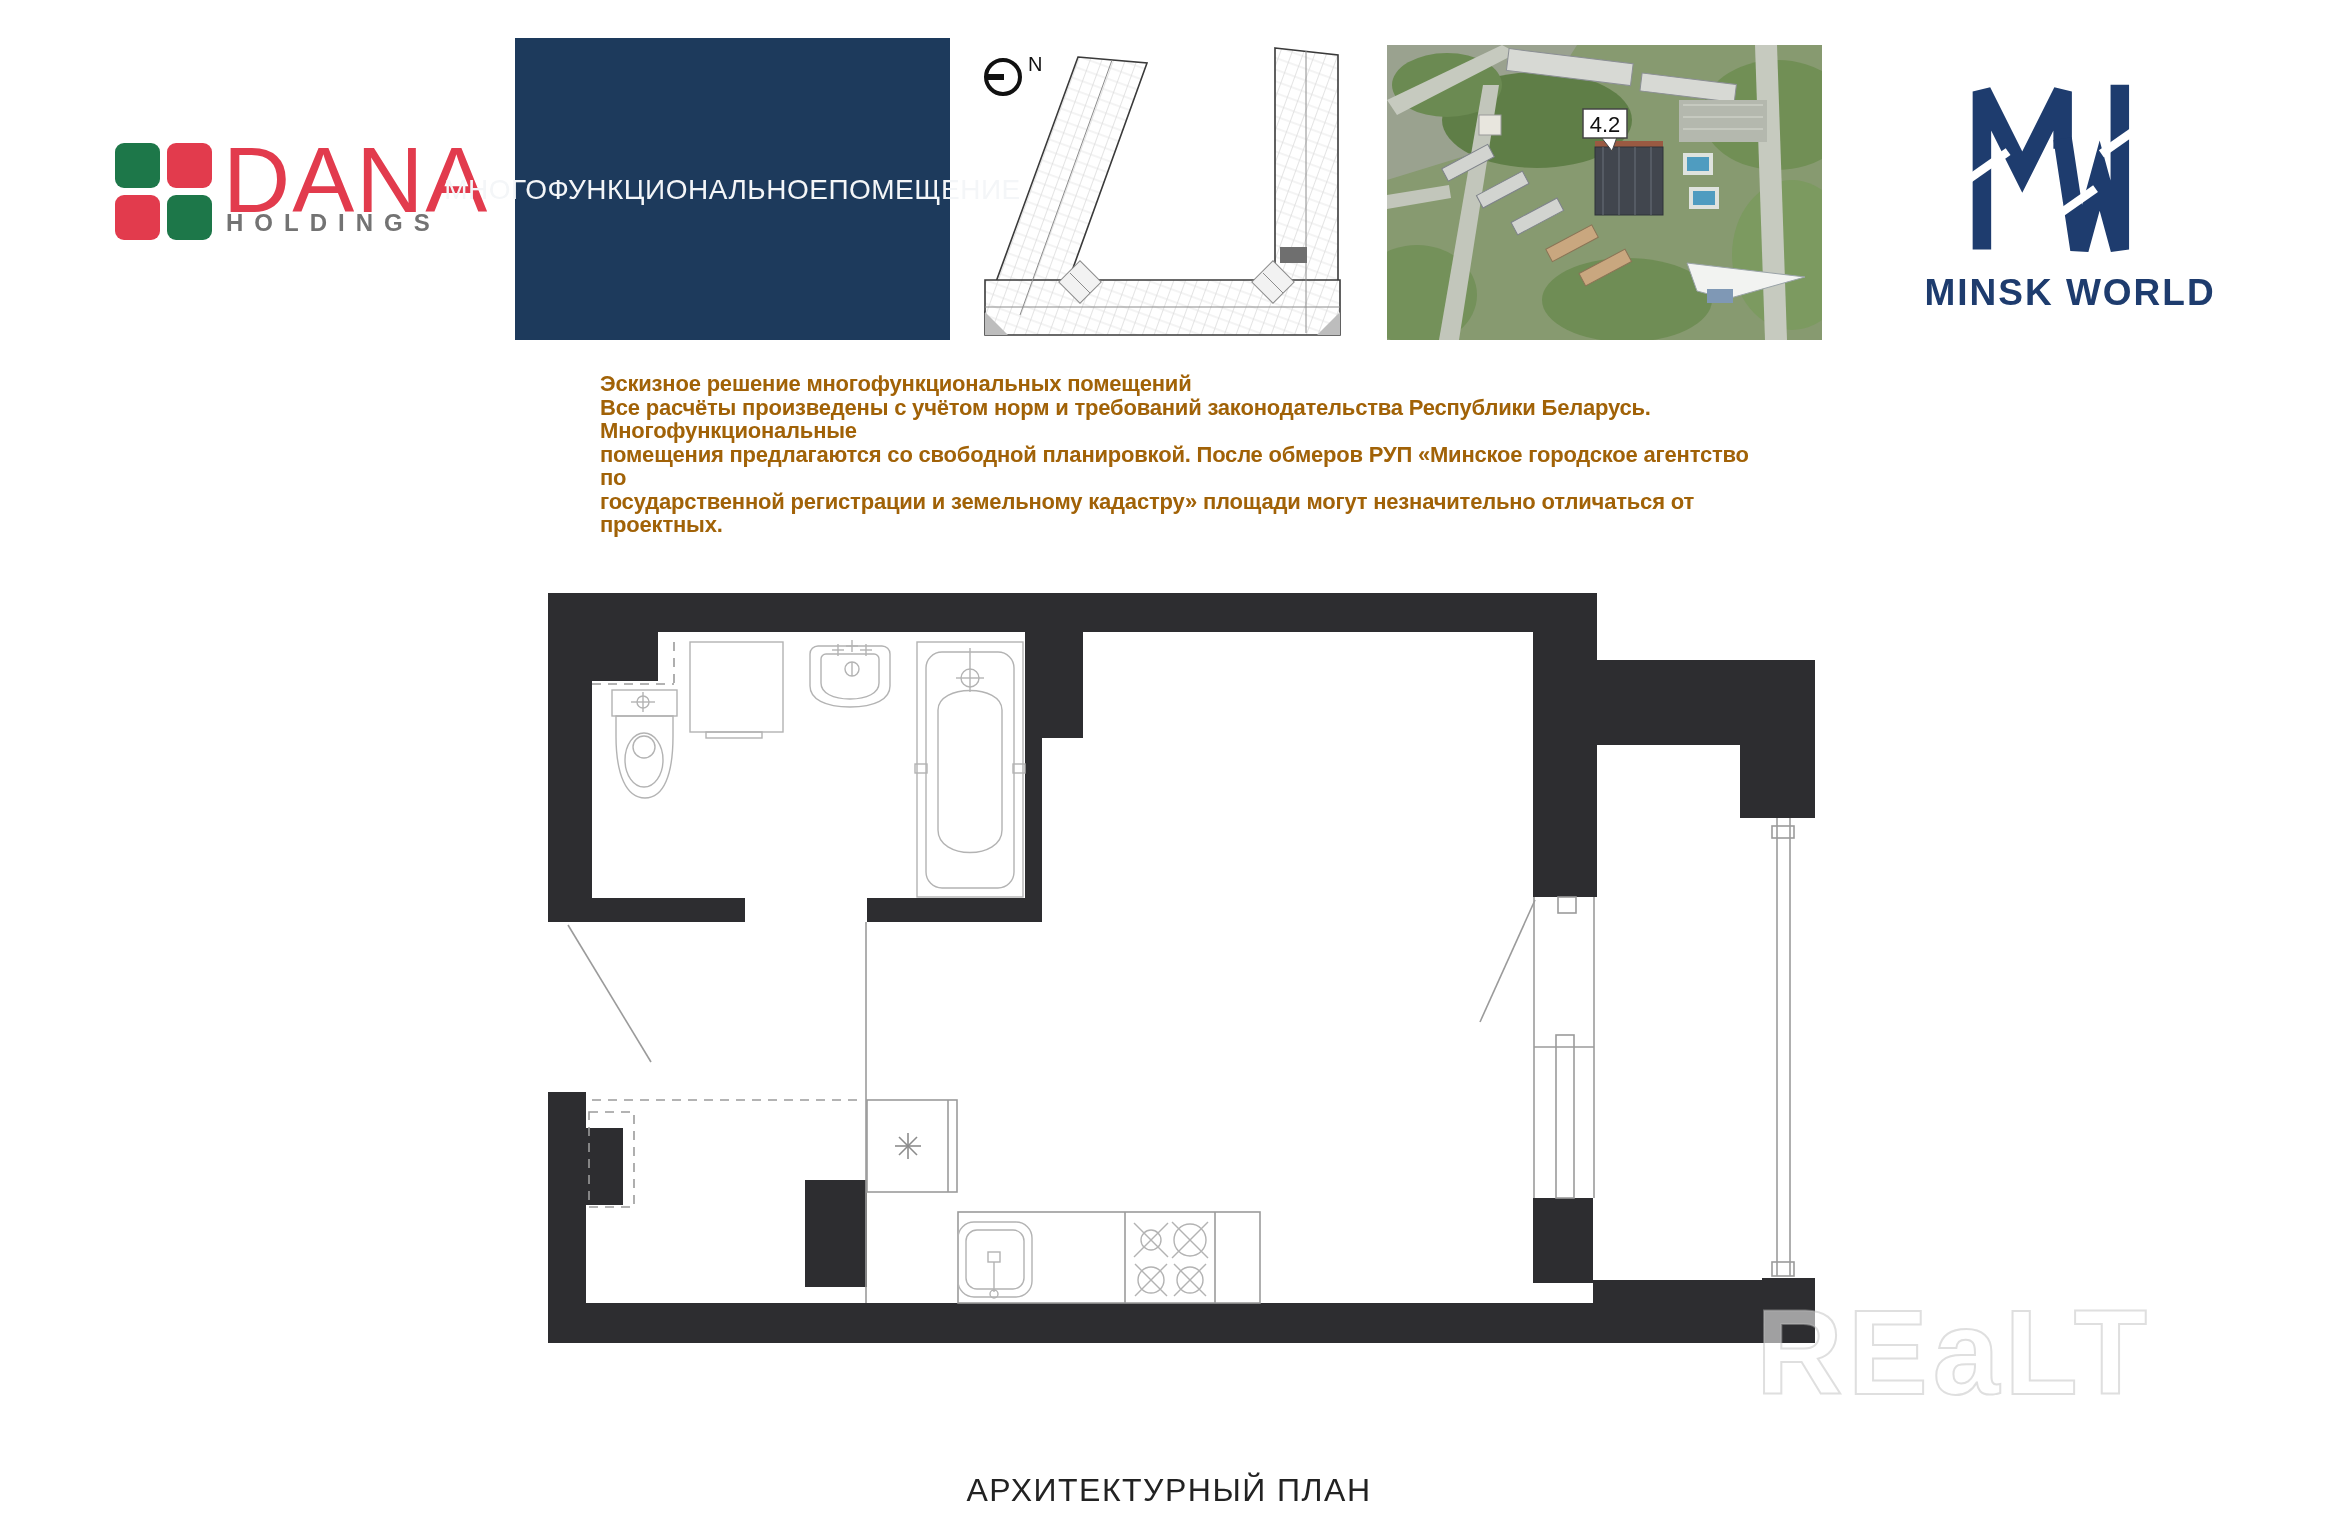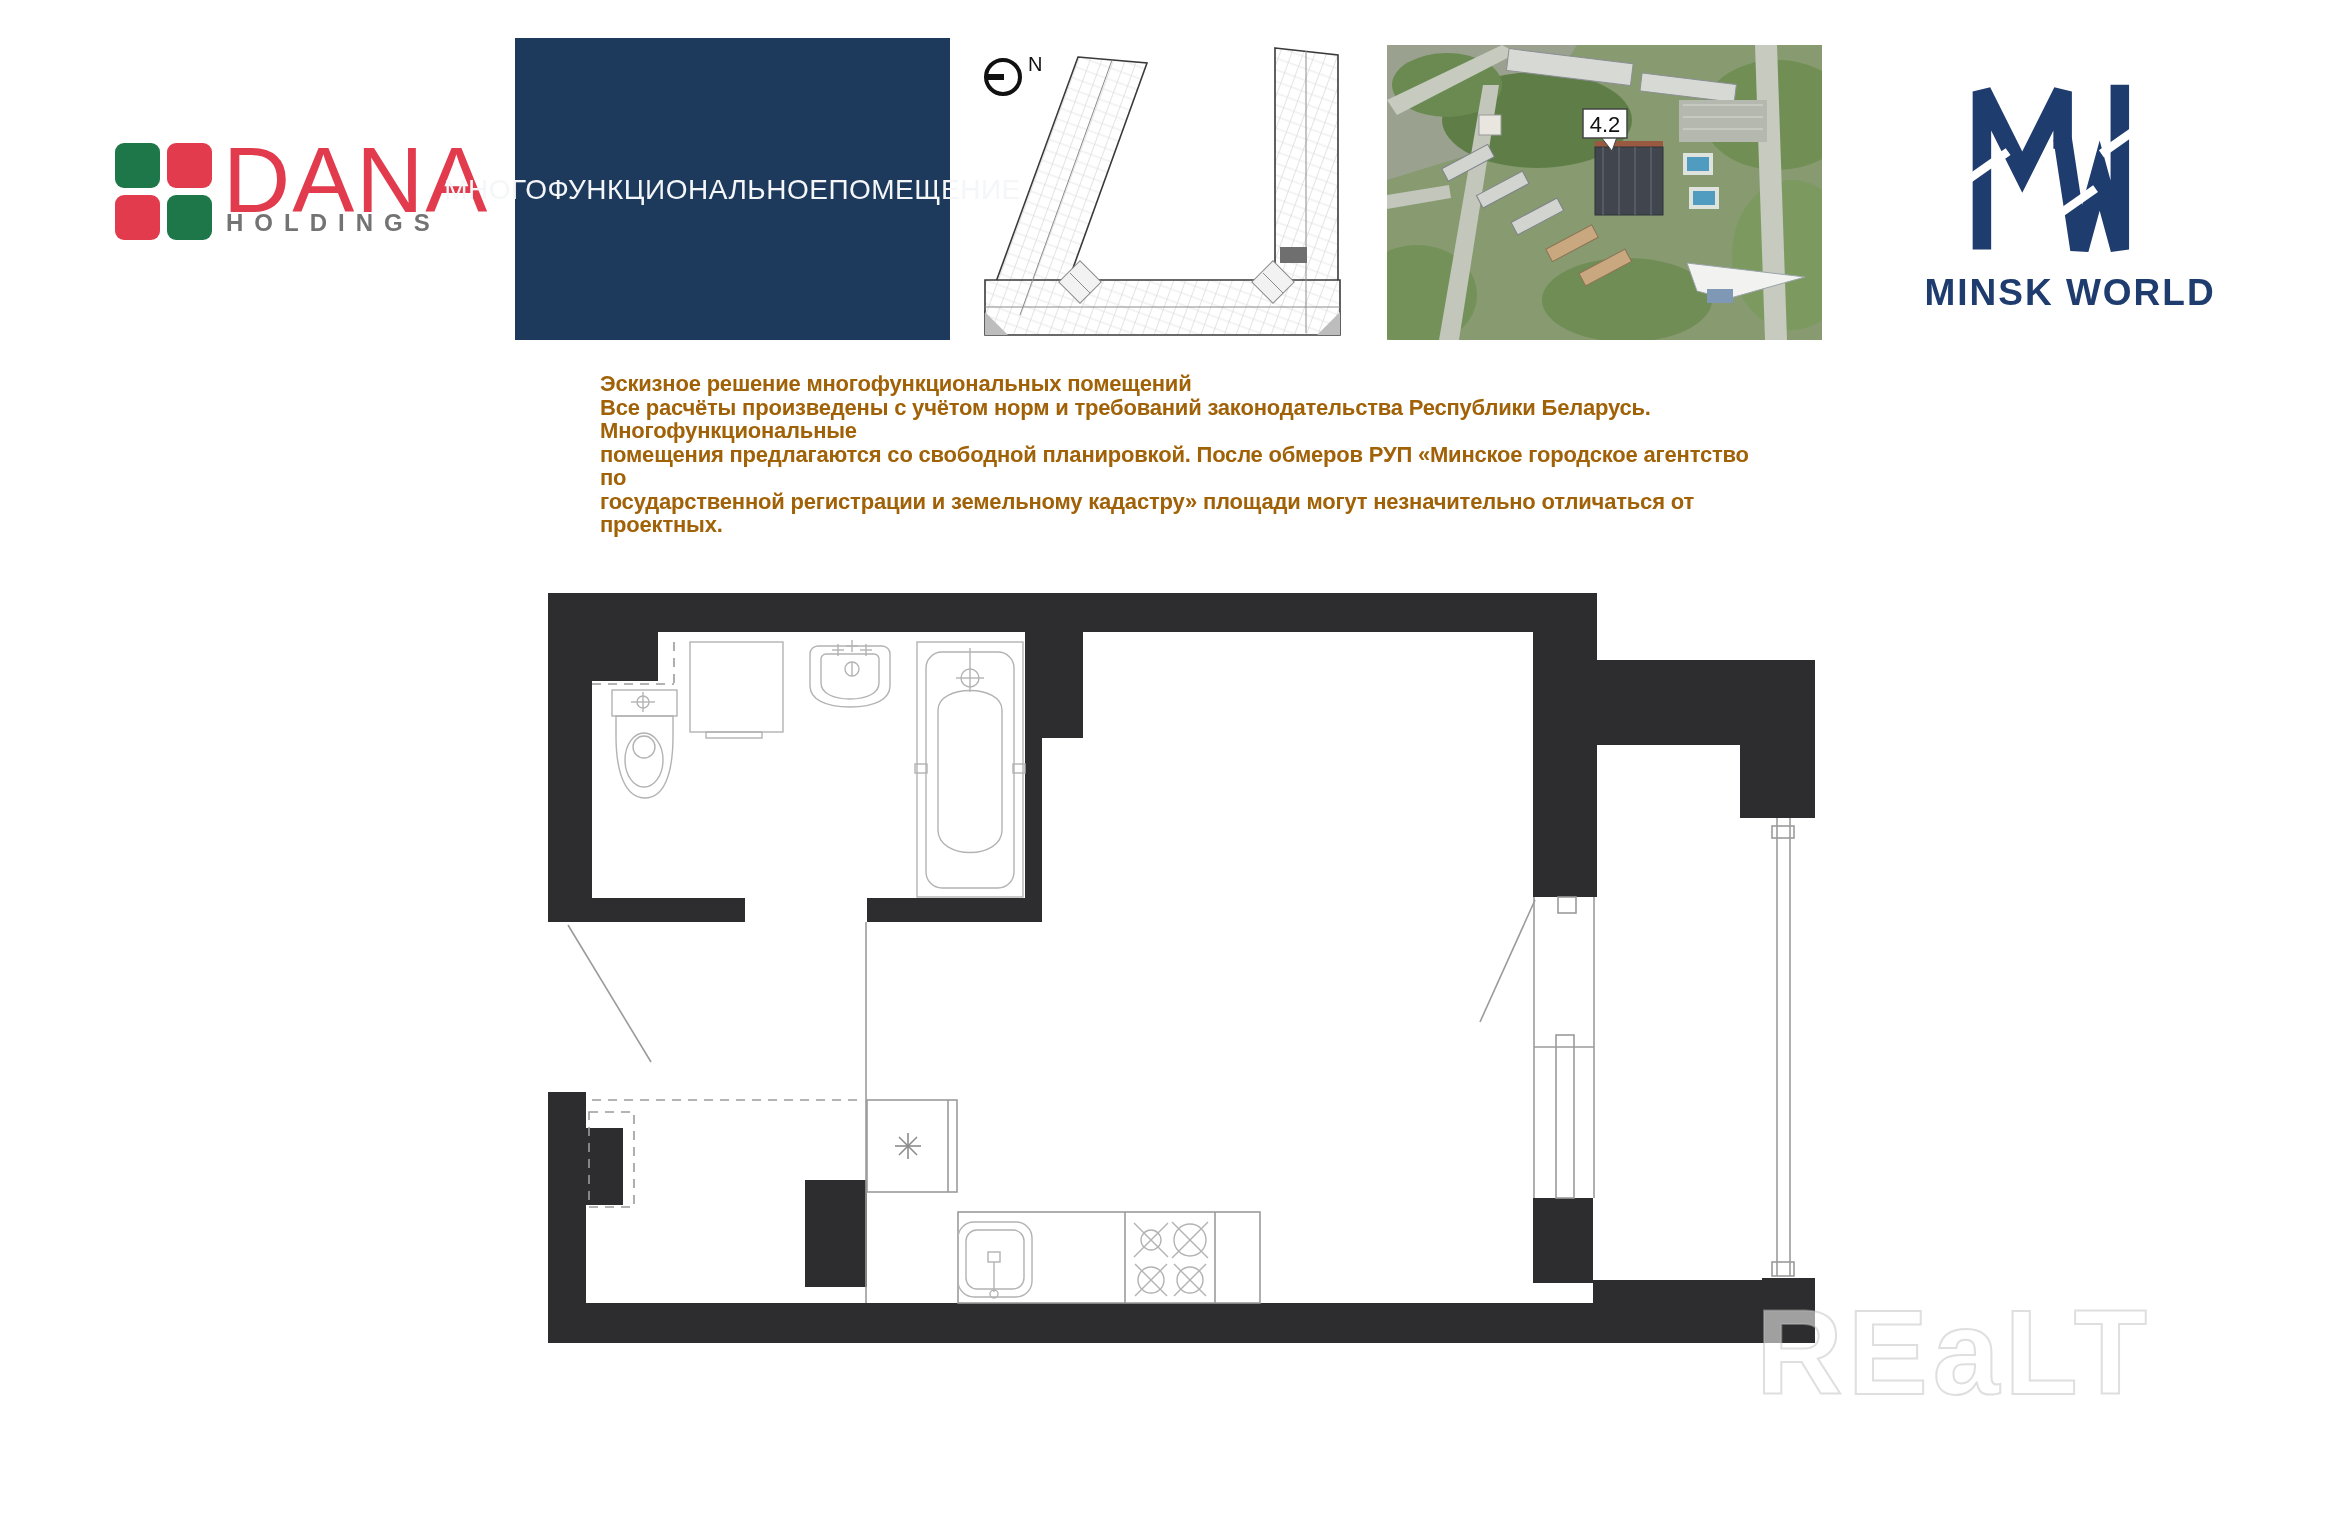--- a/index.html
+++ b/index.html
@@ -291,14 +291,15 @@
     <g stroke="#8c8c8c" stroke-width="1.6">
       <line x1="895" y1="1146" x2="921" y2="1146"></line>
       <line x1="908" y1="1133" x2="908" y2="1159"></line>
       <line x1="899" y1="1137" x2="917" y2="1155"></line>
       <line x1="917" y1="1137" x2="899" y2="1155"></line>
     </g>
   </svg>
 
   <div class="watermark">REaLT</div>
 
+  <div class="footer-title">АРХИТЕКТУРНЫЙ ПЛАН</div>
 
 </div>
 
 </body></html>

